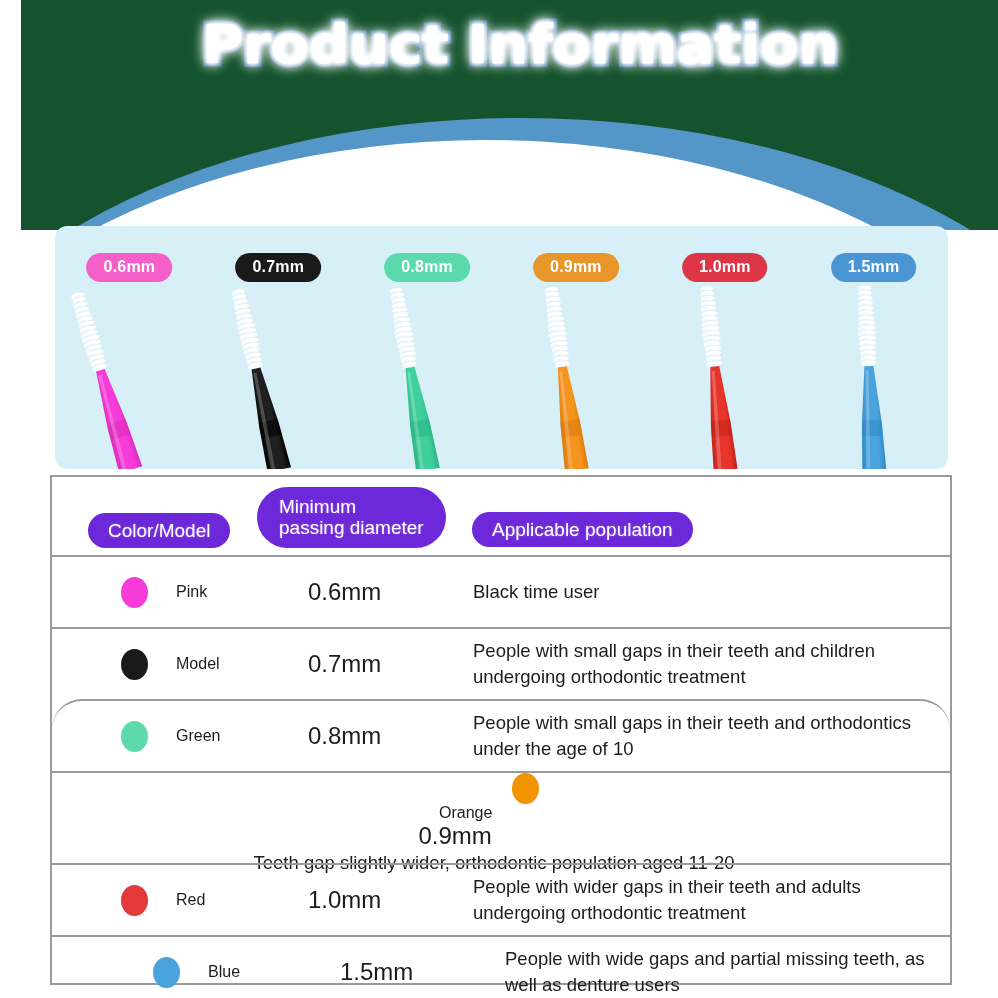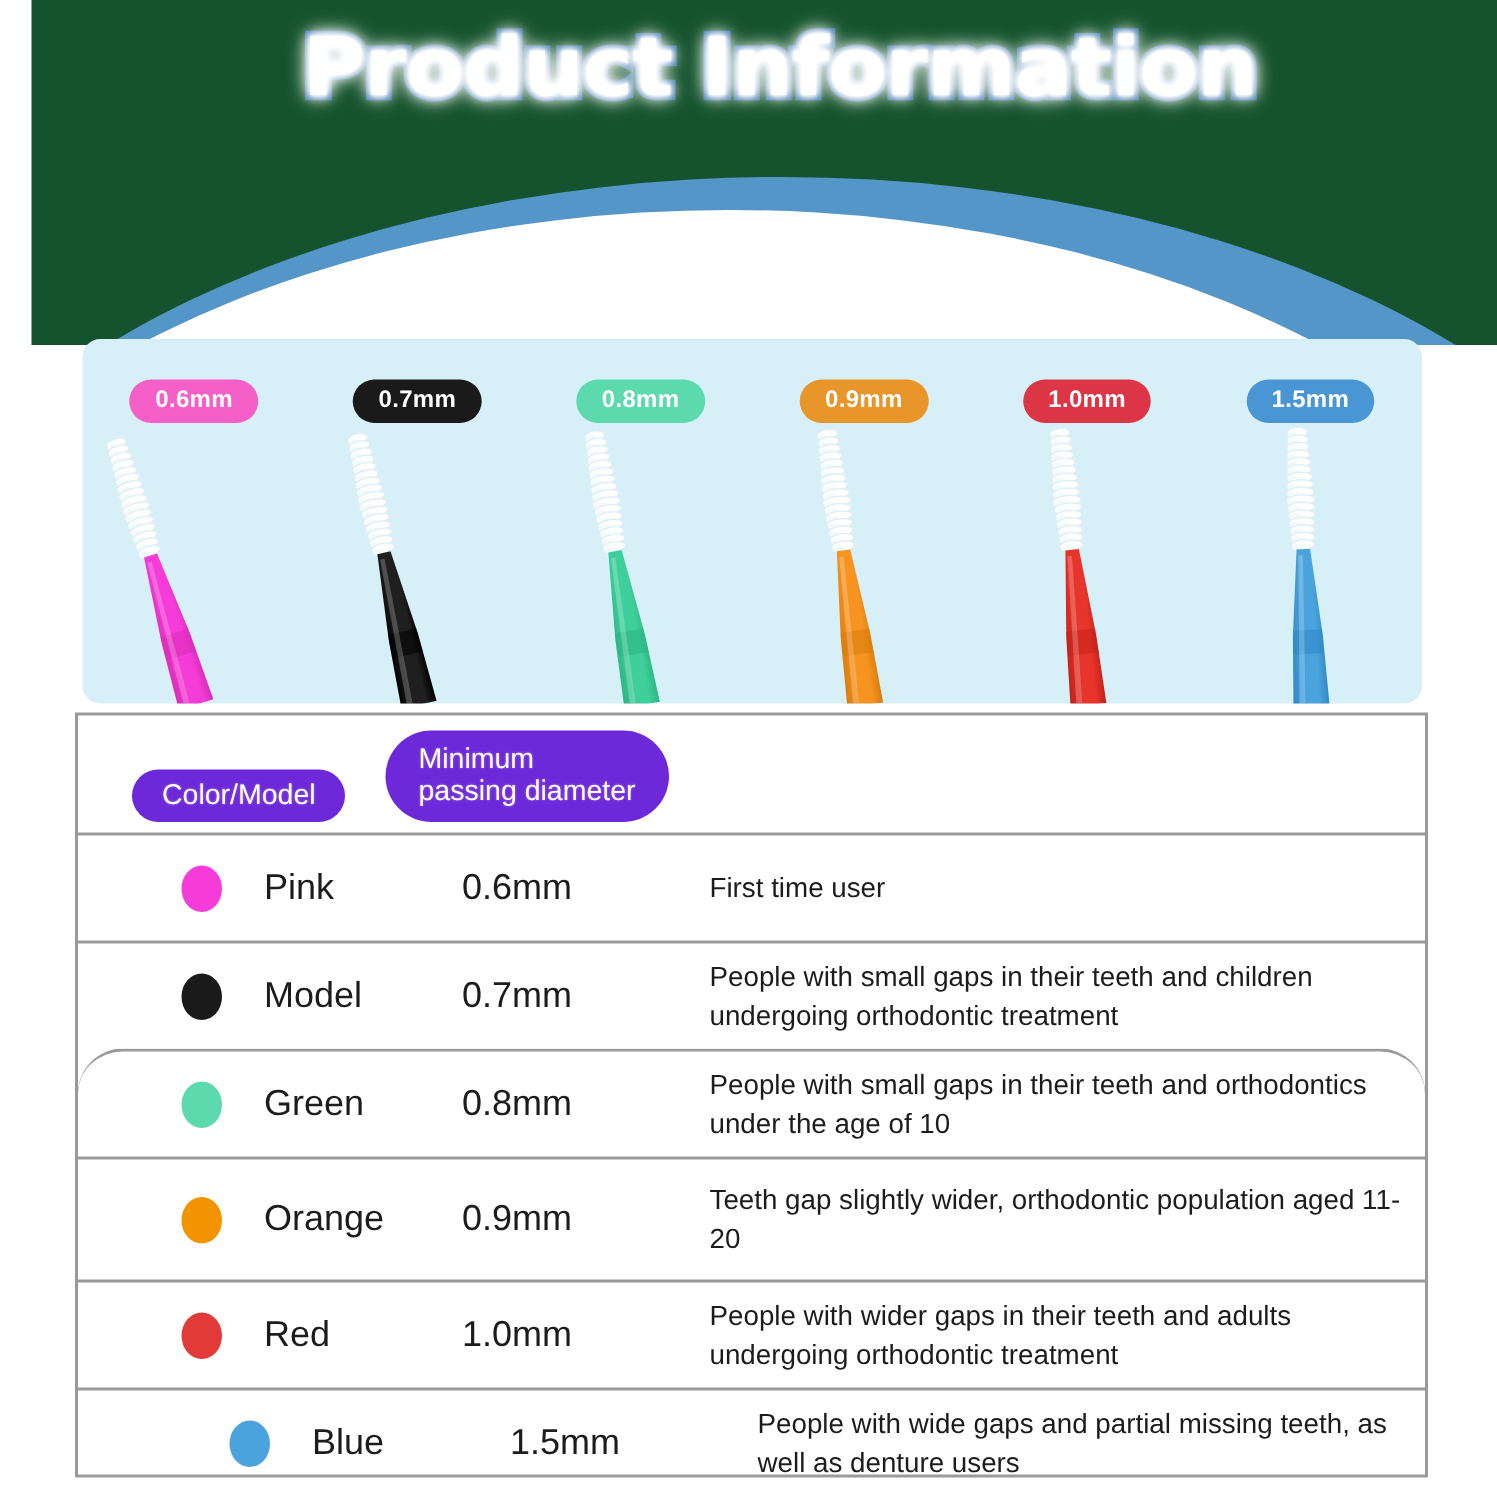--- a/index.html
+++ b/index.html
@@ -141,21 +141,21 @@
     padding-left:48px;
     box-sizing:content-box;
   }
   .dot{
     width:27px;height:31px;
     border-radius:50%;
     display:block;
   }
   .cell-color{
     width:140px;
-    font-size:24px;
+    font-size:16px;
     color:#1c1c1c;
     padding-left:8px;
     box-sizing:border-box;
   }
   .cell-dia{
     width:165px;
     font-size:24px;
     color:#1c1c1c;
   }
   .cell-desc{
@@ -486,47 +486,48 @@
             <path d="M56.5,96 L59.5,96 L56,196 L52,196 Z" fill="#ffffff" opacity="0.22"></path>
           </svg>
         </div>
       </div>
     </div>
 
   <div class="table">
     <div class="thead">
       <div class="hpill h1">Color/Model</div>
       <div class="hpill h2"><span>Minimum</span><br><span>passing diameter</span></div>
+      <div class="hpill h3">Applicable population</div>
     </div>
     <div id="table-body">
         <div class="row" style="height: 72px;">
           <div class="cell-dot">
             <span class="dot" style="background: rgb(246, 60, 216);"></span>
           </div>
           <div class="cell-color">Pink</div>
           <div class="cell-dia">0.6mm</div>
-          <div class="cell-desc">First time user</div>
+          <div class="cell-desc">Black time user</div>
         </div>
         <div class="row" style="height: 72px;">
           <div class="cell-dot">
             <span class="dot" style="background: rgb(26, 26, 26);"></span>
           </div>
           <div class="cell-color">Model</div>
           <div class="cell-dia">0.7mm</div>
           <div class="cell-desc">People with small gaps in their teeth and children undergoing orthodontic treatment</div>
         </div>
         <div class="row" style="height: 72px; border-radius: 30px;">
           <div class="cell-dot">
             <span class="dot" style="background: rgb(93, 217, 174);"></span>
           </div>
           <div class="cell-color">Green</div>
           <div class="cell-dia">0.8mm</div>
           <div class="cell-desc">People with small gaps in their teeth and orthodontics under the age of 10</div>
         </div>
-        <div class="row" style="height: 82px;">
+        <div class="row" style="height: 92px; flex-direction: column;">
           <div class="cell-dot">
             <span class="dot" style="background: rgb(242, 148, 0);"></span>
           </div>
           <div class="cell-color">Orange</div>
           <div class="cell-dia">0.9mm</div>
           <div class="cell-desc">Teeth gap slightly wider, orthodontic population aged 11-20</div>
         </div>
         <div class="row" style="height: 72px;">
           <div class="cell-dot">
             <span class="dot" style="background: rgb(226, 58, 56);"></span>

